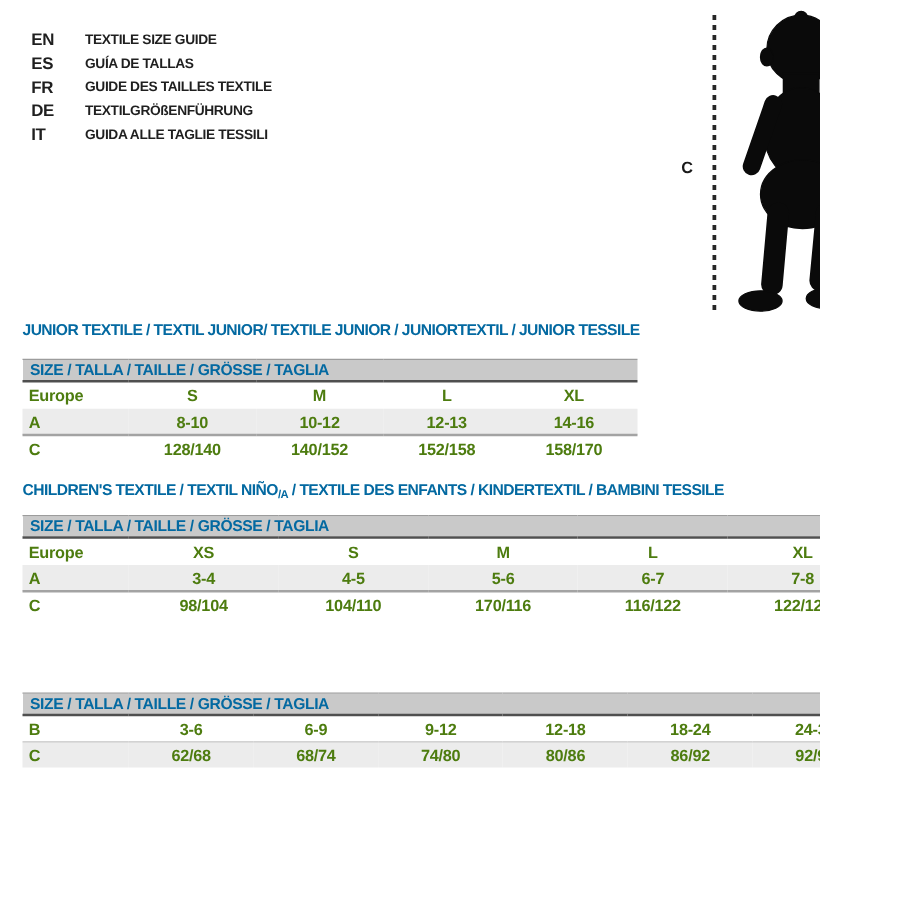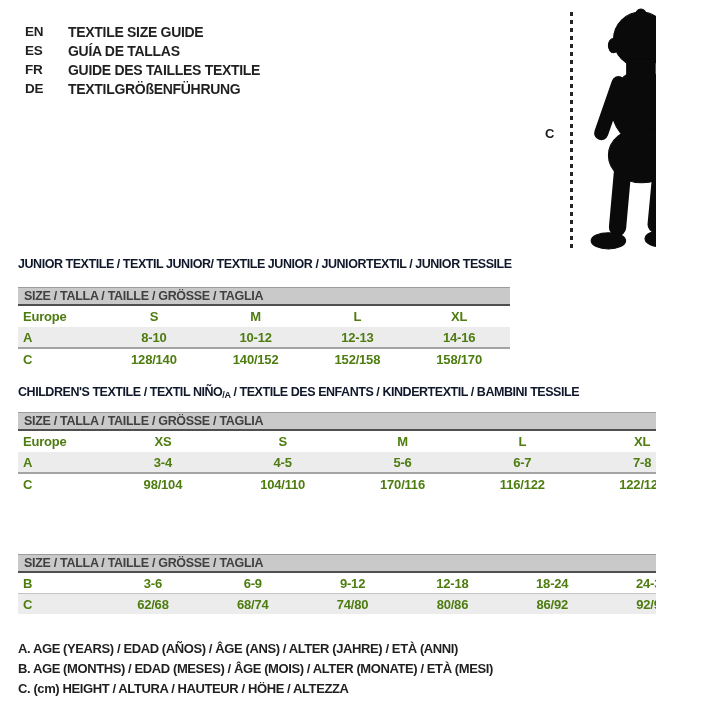--- a/index.html
+++ b/index.html
@@ -7,48 +7,48 @@
     width:720px;height:720px;background:#ffffff;
     font-family:"Liberation Sans", sans-serif;color:#1f1f1f;
     -webkit-font-smoothing:antialiased;
   }
   .canvas{position:relative;width:656px;height:720px;overflow:hidden;background:#fff;}
 
   
   .langs{position:absolute;left:25px;top:22px;}
   .lang-row{display:flex;height:19px;align-items:center;}
   .lang-code{width:43px;font-weight:bold;font-size:13.5px;letter-spacing:-0.3px;}
-  .lang-label{font-weight:bold;font-size:14px;letter-spacing:-0.3px;white-space:nowrap;}
+  .lang-label{font-weight:bold;font-size:11px;letter-spacing:-0.3px;white-space:nowrap;}
 
   
   .fig{position:absolute;left:540px;top:5px;width:175px;height:252px;}
   .dotline{
     position:absolute;left:30px;top:7px;width:3px;height:240px;
     background:repeating-linear-gradient(to bottom,#262626 0 4px,transparent 4px 8px);
   }
   .c-mark{position:absolute;left:5px;top:121px;font-size:13px;font-weight:bold;color:#1a1a1a;}
   .toddler{position:absolute;left:44px;top:3px;width:124px;height:246px;}
 
   
   .tbl-title{
     position:absolute;left:18px;font-size:12.5px;font-weight:bold;
-    letter-spacing:-0.45px;color:#0f172a;white-space:nowrap;
+    letter-spacing:-0.45px;color:#0369a1;white-space:nowrap;
   }
   .title-1{top:257px;}
   .title-2{top:385px;}
   .title-3{top:504px;line-height:17px;white-space:normal;width:660px;}
   .subscript{font-size:9px;vertical-align:-2px;}
 
   
   table.size-table{position:absolute;border-collapse:collapse;table-layout:fixed;}
   .t1{left:18px;top:287px;width:492px;}
   .t2{left:18px;top:412px;width:684px;}
   .t3{left:18px;top:554px;width:684px;}
   th.bar{
-    background:#c9c9c9;color:#404040;font-size:12.5px;font-weight:bold;
+    background:#c9c9c9;color:#0369a1;font-size:12.5px;font-weight:bold;
     text-align:left;padding:0 0 0 6px;line-height:16px;height:16px;
     border-top:1px solid #9c9c9c;border-bottom:2px solid #4f4f4f;
     letter-spacing:-0.3px;white-space:nowrap;overflow:hidden;
   }
   td{
     font-size:13px;font-weight:bold;text-align:center;padding:0;
     height:20px;letter-spacing:-0.2px;color:#4d7c0f;
   }
   tr.row-europe td{height:21px;}
   td.lbl{text-align:left;padding-left:5px;}
@@ -75,20 +75,24 @@
       <span class="lang-code">ES</span>
       <span class="lang-label">GUÍA DE TALLAS</span>
     </div>
     <div class="lang-row">
       <span class="lang-code">FR</span>
       <span class="lang-label">GUIDE DES TAILLES TEXTILE</span>
     </div>
     <div class="lang-row">
       <span class="lang-code">DE</span>
       <span class="lang-label">TEXTILGRÖßENFÜHRUNG</span>
+    </div>
+    <div class="lang-row">
+      <span class="lang-code">IT</span>
+      <span class="lang-label">GUIDA ALLE TAGLIE TESSILI</span>
     </div>
   </section>
 
   <div class="fig">
     <div class="dotline"></div>
     <div class="c-mark">C</div>
     <svg class="toddler" viewBox="0 0 122 242" aria-hidden="true">
       <g fill="#0a0a0a" stroke="#0a0a0a">
         <circle cx="56" cy="6" r="5"></circle>
         <circle cx="56" cy="31" r="27"></circle>
@@ -220,19 +224,14 @@
         <td>62/68</td>
         <td>68/74</td>
         <td>74/80</td>
         <td>80/86</td>
         <td>86/92</td>
         <td>92/98</td>
       </tr>
     </tbody>
   </table>
 
-  <div class="legend">
-    <div class="legend-line">A. AGE (YEARS) / EDAD (AÑOS) / ÂGE (ANS) / ALTER (JAHRE) / ETÀ (ANNI)</div>
-    <div class="legend-line">B. AGE (MONTHS) / EDAD (MESES) / ÂGE (MOIS) / ALTER (MONATE) / ETÀ (MESI)</div>
-    <div class="legend-line">C. (cm) HEIGHT / ALTURA / HAUTEUR / HÖHE / ALTEZZA</div>
-  </div>
 
 </div>
 
 </body></html>

